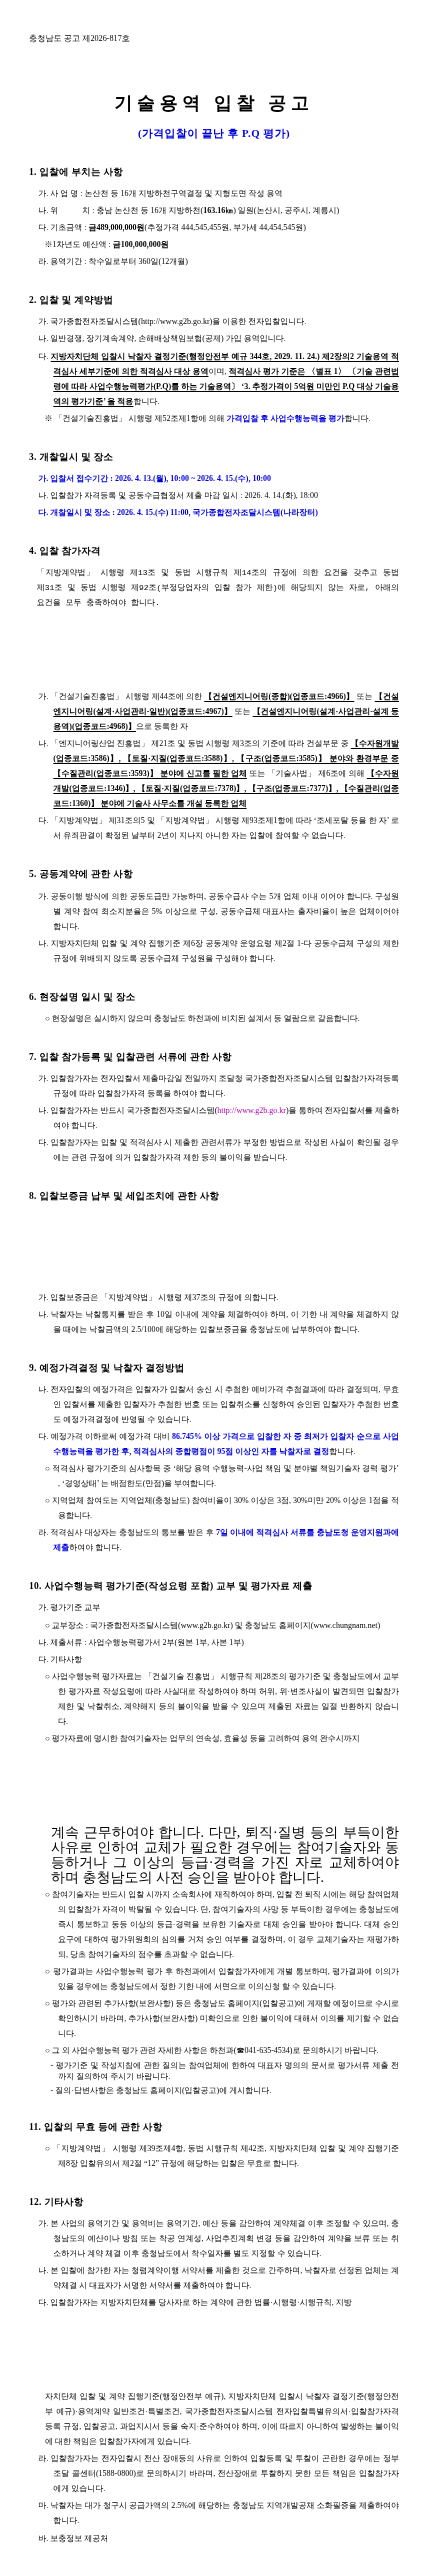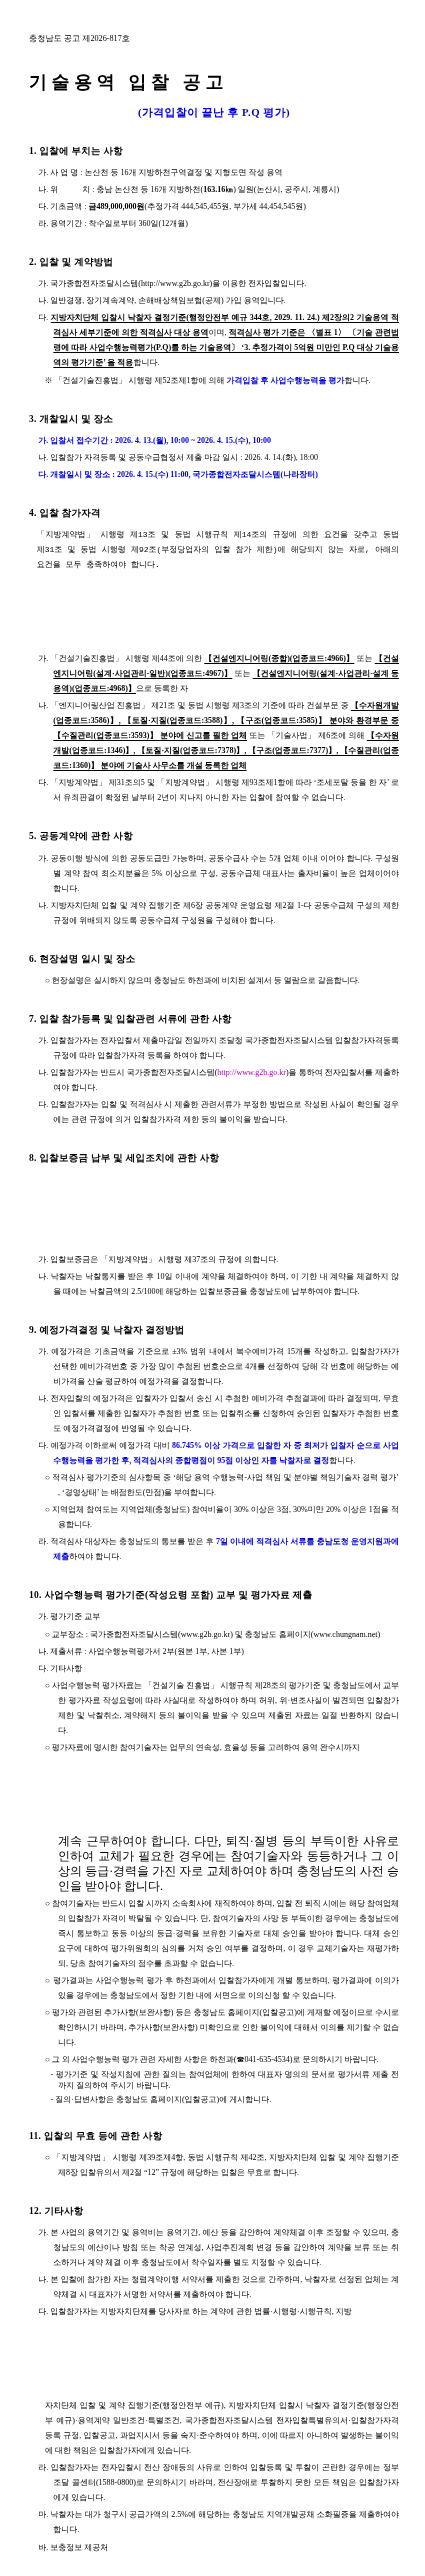--- a/index.html
+++ b/index.html
@@ -1,30 +1,30 @@
 <!DOCTYPE html>
 <html style="font-size:8.2px"><head>
 <meta charset="utf-8">
 <style>
   html,body{margin:0;padding:0;background:#ffffff;}
   .page{position:relative;width:426px;height:3611px;background:#ffffff;overflow:hidden;
         font-family:"Liberation Serif","DejaVu Serif",serif;color:#000;}
   .content{padding:33px 27px 0 29px;}
   
   .num{font-size:8.2px;line-height:11.3px;}
-  .title{font-size:18px;font-weight:bold;letter-spacing:4.6px;margin-top:26px;}
+  .title{font-size:18px;font-weight:bold;text-align:center;letter-spacing:4.6px;margin-top:47px;}
   .subtitle{font-size:10.8px;font-weight:bold;text-align:center;color:#0000dd;letter-spacing:0.5px;margin-top:11.3px;}
   .h{font-size:9.5px;font-weight:bold;margin-top:25px;margin-bottom:7.2px;letter-spacing:0.3px;}
   .p{font-size:8px;line-height:15px;text-align:justify;margin:2.1px 0 2.1px 9.3px;padding-left:15px;text-indent:-15px;}
   .intro{font-size:8px;line-height:15px;text-align:justify;margin-left:7.7px;font-family:Liberation Mono, monospace;}
   .p2{font-size:8px;line-height:15px;text-align:justify;margin:2.1px 0 2.1px 16px;padding-left:13px;text-indent:-13px;}
   .p3{font-size:8px;line-height:11px;text-align:justify;margin:2.1px 0 2.1px 21.6px;padding-left:7.7px;text-indent:-7.7px;}
   .note{font-size:8px;line-height:15px;margin:2.1px 0 2.1px 15.5px;}
   .cont{font-size:8px;line-height:15px;text-align:justify;margin-left:16px;}
-  .cont2{font-size:12px;line-height:15px;text-align:justify;margin-left:29px;}
+  .cont2{font-size:14px;line-height:15px;text-align:justify;margin-left:22px;}
   .gap{height:77px;}
   
   .r-b{font-weight:bold;}
   .r-u{font-weight:bold;text-decoration:underline;text-underline-offset:2.1px;}
   .r-blue{color:#0000dd;font-weight:bold;}
   .r-mag{color:#b100b1;}
 </style>
 </head>
 <body>
 
@@ -32,20 +32,21 @@
   <div class="content">
 
     <div>
         <div class="num"><span>충청남도 공고 제2026-817호</span></div>
         <div class="title"><span>기술용역 입찰 공고</span></div>
         <div class="subtitle"><span>(가격입찰이 끝난 후 P.Q 평가)</span></div>
         <div class="h"><span>1. 입찰에 부치는 사항</span></div>
         <div class="p"><span>가. 사 업 명 : 논산천 등 16개 지방하천구역결정 및 지형도면 작성 용역</span></div>
         <div class="p"><span>나. 위　　　치 : 충남 논산천 등 16개 지방하천(</span><span class="r-b">163.16㎞</span><span>) 일원(논산시, 공주시, 계룡시)</span></div>
         <div class="p"><span>다. 기초금액 : </span><span class="r-b">금489,000,000원</span><span>(추정가격 444,545,455원, 부가세 44,454,545원)</span></div>
+        <div class="note"><span>※1차년도 예산액 : </span><span class="r-b">금100,000,000원</span></div>
         <div class="p"><span>라. 용역기간 : 착수일로부터 360일(12개월)</span></div>
         <div class="h"><span>2. 입찰 및 계약방법</span></div>
         <div class="p"><span>가. 국가종합전자조달시스템(http://www.g2b.go.kr)을 이용한 전자입찰입니다.</span></div>
         <div class="p"><span>나. 일반경쟁, 장기계속계약, 손해배상책임보험(공제) 가입 용역입니다.</span></div>
         <div class="p"><span>다. </span><span class="r-u">지방자치단체 입찰시 낙찰자 결정기준(행정안전부 예규 344호, 2029. 11. 24.) 제2장의2 기술용역 적격심사 세부기준에 의한 적격심사 대상 용역</span><span>이며, </span><span class="r-u">적격심사 평가 기준은 〈별표 1〉 〔기술 관련법령에 따라 사업수행능력평가(P.Q)를 하는 기술용역〕 ‘3. 추정가격이 5억원 미만인 P.Q 대상 기술용역의 평가기준’ 을 적용</span><span>합니다.</span></div>
         <div class="note"><span>※ 「건설기술진흥법」 시행령 제52조제1항에 의해 </span><span class="r-blue">가격입찰 후 사업수행능력을 평가</span><span>합니다.</span></div>
         <div class="h"><span>3. 개찰일시 및 장소</span></div>
         <div class="p"><span class="r-blue">가. 입찰서 접수기간 : 2026. 4. 13.(월), 10:00 ~ 2026. 4. 15.(수), 10:00</span></div>
         <div class="p"><span>나. 입찰참가 자격등록 및 공동수급협정서 제출 마감 일시 : 2026. 4. 14.(화), 18:00</span></div>
         <div class="p"><span class="r-blue">다. 개찰일시 및 장소 : 2026. 4. 15.(수) 11:00, 국가종합전자조달시스템(나라장터)</span></div>
@@ -62,21 +63,20 @@
         <div class="p2"><span>○ 현장설명은 실시하지 않으며 충청남도 하천과에 비치된 설계서 등 열람으로 갈음합니다.</span></div>
         <div class="h"><span>7. 입찰 참가등록 및 입찰관련 서류에 관한 사항</span></div>
         <div class="p"><span>가. 입찰참가자는 전자입찰서 제출마감일 전일까지 조달청 국가종합전자조달시스템 입찰참가자격등록규정에 따라 입찰참가자격 등록을 하여야 합니다.</span></div>
         <div class="p"><span>나. 입찰참가자는 반드시 국가종합전자조달시스템(</span><span class="r-mag">http://www.g2b.go.kr</span><span>)을 통하여 전자입찰서를 제출하여야 합니다.</span></div>
         <div class="p"><span>다. 입찰참가자는 입찰 및 적격심사 시 제출한 관련서류가 부정한 방법으로 작성된 사실이 확인될 경우에는 관련 규정에 의거 입찰참가자격 제한 등의 불이익을 받습니다.</span></div>
         <div class="h"><span>8. 입찰보증금 납부 및 세입조치에 관한 사항</span></div>
         <div class="gap"></div>
         <div class="p"><span>가. 입찰보증금은 「지방계약법」 시행령 제37조의 규정에 의합니다.</span></div>
         <div class="p"><span>나. 낙찰자는 낙찰통지를 받은 후 10일 이내에 계약을 체결하여야 하며, 이 기한 내 계약을 체결하지 않을 때에는 낙찰금액의 2.5/100에 해당하는 입찰보증금을 충청남도에 납부하여야 합니다.</span></div>
         <div class="h"><span>9. 예정가격결정 및 낙찰자 결정방법</span></div>
-        <div class="p"><span>가. 예정가격은 기초금액을 기준으로 ±3% 범위 내에서 복수예비가격 15개를 작성하고, 입찰참가자가 선택한 예비가격번호 중 가장 많이 추첨된 번호순으로 4개를 선정하여 당해 각 번호에 해당하는 예비가격을 산술 평균하여 예정가격을 결정합니다.</span></div>
         <div class="p"><span>나. 전자입찰의 예정가격은 입찰자가 입찰서 송신 시 추첨한 예비가격 추첨결과에 따라 결정되며, 무효인 입찰서를 제출한 입찰자가 추첨한 번호 또는 입찰취소를 신청하여 승인된 입찰자가 추첨한 번호도 예정가격결정에 반영될 수 있습니다.</span></div>
         <div class="p"><span>다. 예정가격 이하로써 예정가격 대비 </span><span class="r-blue">86.745% 이상 가격으로 입찰한 자 중 최저가 입찰자 순으로 사업수행능력을 평가한 후, 적격심사의 종합평점이 95점 이상인 자를 낙찰자로 결정</span><span>합니다.</span></div>
         <div class="p2"><span>○ 적격심사 평가기준의 심사항목 중 ‘해당 용역 수행능력-사업 책임 및 분야별 책임기술자 경력 평가’ , ‘경영상태’ 는 배점한도(만점)을 부여합니다.</span></div>
         <div class="p2"><span>○ 지역업체 참여도는 지역업체(충청남도) 참여비율이 30% 이상은 3점, 30%미만 20% 이상은 1점을 적용합니다.</span></div>
         <div class="p"><span>라. 적격심사 대상자는 충청남도의 통보를 받은 후 </span><span class="r-blue">7일 이내에 적격심사 서류를 충남도청 운영지원과에 제출</span><span>하여야 합니다.</span></div>
         <div class="h"><span>10. 사업수행능력 평가기준(작성요령 포함) 교부 및 평가자료 제출</span></div>
         <div class="p"><span>가. 평가기준 교부</span></div>
         <div class="p2"><span>○ 교부장소 : 국가종합전자조달시스템(www.g2b.go.kr) 및 충청남도 홈페이지(www.chungnam.net)</span></div>
         <div class="p"><span>나. 제출서류 : 사업수행능력평가서 2부(원본 1부, 사본 1부)</span></div>
         <div class="p"><span>다. 기타사항</span></div>

